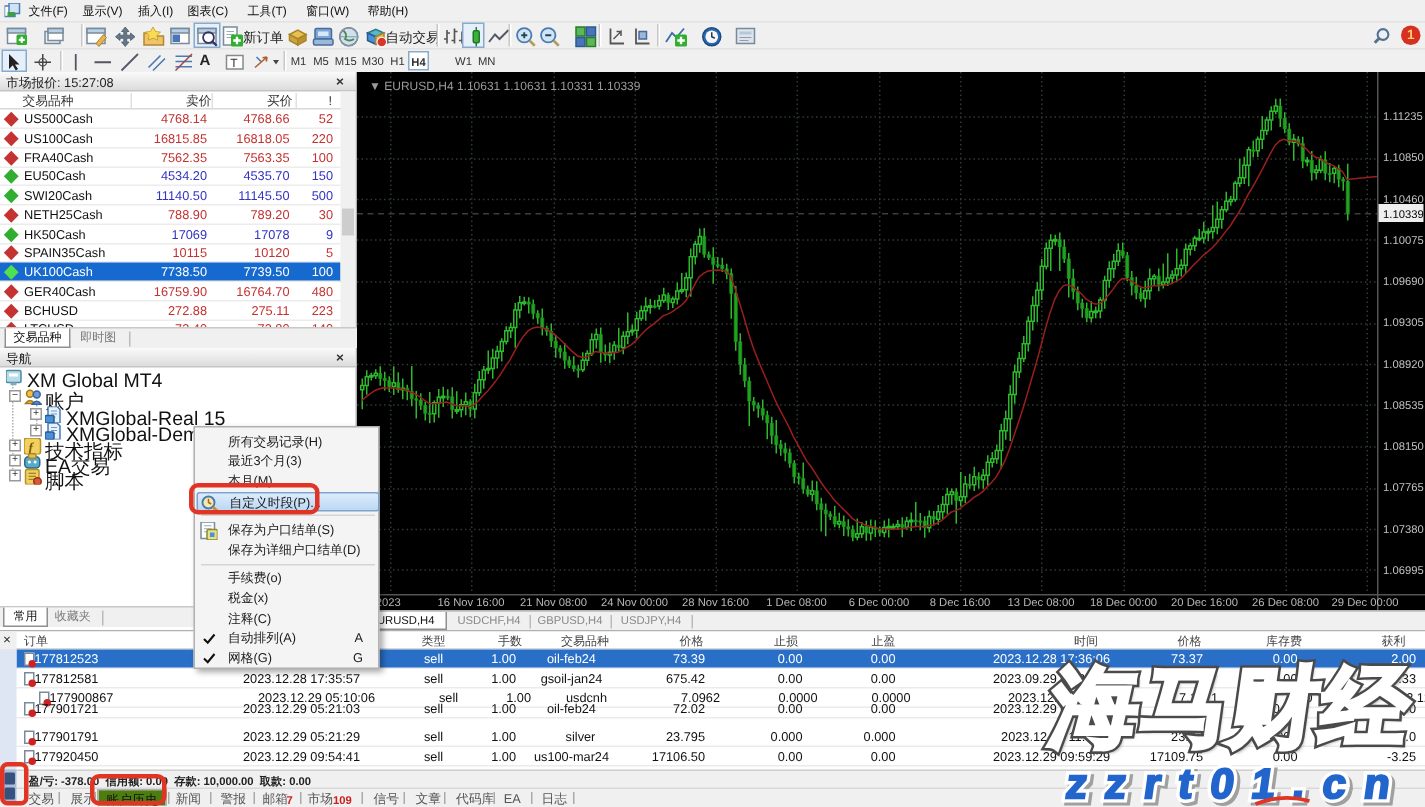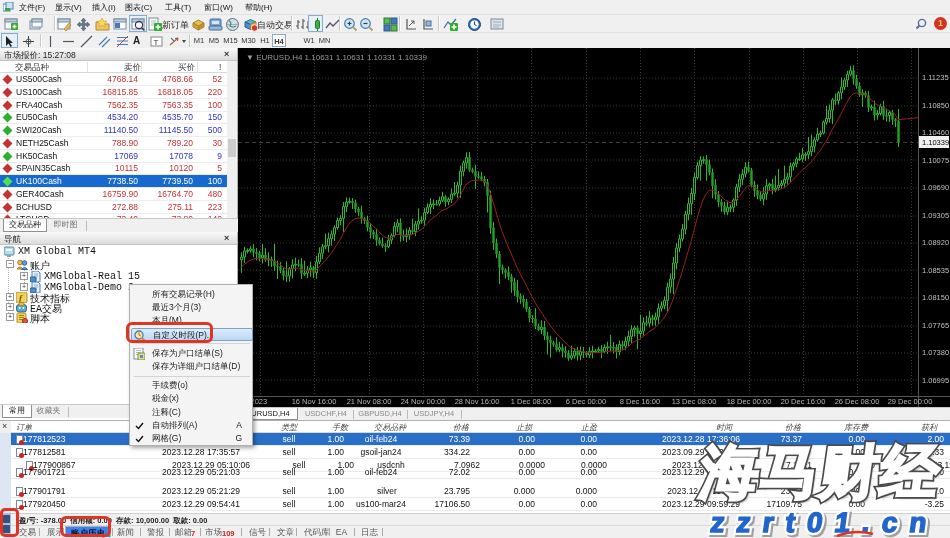--- a/index.html
+++ b/index.html
@@ -12,29 +12,29 @@
 .tb-ico { position:absolute; top:2px; width:15px; height:15px; }
 .tb2-ico { position:absolute; top:2px; width:13px; height:13px; }
 .caret { position:absolute; top:9px; width:0; height:0; border-left:2.5px solid transparent; border-right:2.5px solid transparent; border-top:3px solid #444; }
 .tf { position:absolute; top:1px; height:13px; line-height:13px; font-size:7.5px; color:#333; text-align:center; }
 .mwrow { position:absolute; left:0; width:227px; height:13px; line-height:13px; border-bottom:1px solid #ececec; }
 .mwrow .sym { position:absolute; left:16px; font-size:8.5px; }
 .mwrow .ic { position:absolute; left:4px; top:3px; width:7px; height:7px; transform:rotate(45deg); }
 .mwrow .v1 { position:absolute; left:60px; width:78px; font-size:8.5px; text-align:right; }
 .mwrow .v2 { position:absolute; left:117px; width:76px; font-size:8.5px; text-align:right; }
 .mwrow .v3 { position:absolute; left:180px; width:42px; font-size:8.5px; text-align:right; }
-.nav-item { position:absolute; font-size:10px; white-space:nowrap;font-family:Liberation Mono, monospace; }
+.nav-item { position:absolute; font-size:13px; white-space:nowrap; }
 .treeline { position:absolute; border-left:1px dotted #b0b0b0; width:0; }
 .pm { position:absolute; width:8px; height:8px; border:1px solid #999; background:#fff; font-size:7px; line-height:6px; text-align:center; color:#333; }
 .menu-item { position:absolute; left:1px; width:122px; height:13px; line-height:13px; font-size:8.5px; color:#1a1a1a; }
 .menu-item .txt { position:absolute; left:21px; }
 .menu-item .sc { position:absolute; right:11px; }
 .ord-row { position:absolute; left:11px; width:939px; height:13px; line-height:13px; font-size:8.5px; border-bottom:1px solid #ebebeb; }
 .ord-row div { position:absolute; top:0; height:13px; }
-.hd { color:#444; font-size:8px;font-style:italic; }
+.hd { color:#444; font-size:8px; }
 .tabbar-tab { position:absolute; top:0; height:100%; line-height:12px; font-size:8.5px; color:#555; }
 .redbox { position:absolute; border:3px solid #e03424; border-radius:6px; }
 .doc-ic { position:absolute; left:5px; top:2px; width:7px; height:9px; background:#fff; border:1px solid #8899aa; }
 .doc-ic:after { content:""; position:absolute; right:-2px; bottom:-2px; width:5px; height:5px; border-radius:50%; background:#cc2222; }
 </style>
 </head>
 <body>
 
 <div class="abs" style="left:0;top:0;width:950px;height:14px;background:#f0f0f0;">
   <svg class="abs" style="left:3px;top:2px" width="11" height="11" viewBox="0 0 11 11">
@@ -491,21 +491,21 @@
       <div style="left:802px;width:52px;text-align:right;">0.00</div>
       <div style="left:877px;width:56px;text-align:right;">2.00</div>
     </div>
     <div class="ord-row" style="top:25px;">
       <span class="doc-ic" style="border-color:#7a8a9a;"></span>
       <div style="left:12px;width:60px;text-align:left;">177812581</div>
       <div style="left:123px;width:106px;text-align:right;">2023.12.28 17:35:57</div>
       <div style="left:258px;width:40px;text-align:center;">sell</div>
       <div style="left:296px;width:37px;text-align:right;">1.00</div>
       <div style="left:324px;width:92px;text-align:center;">gsoil-jan24</div>
-      <div style="left:403px;width:56px;text-align:right;">334.22</div>
+      <div style="left:403px;width:56px;text-align:right;">675.42</div>
       <div style="left:472px;width:52px;text-align:right;">0.00</div>
       <div style="left:523px;width:63px;text-align:right;">0.00</div>
       <div style="left:633px;width:96px;text-align:right;">2023.09.29 03:31:21</div>
       <div style="left:741px;width:50px;text-align:right;">744.70</div>
       <div style="left:802px;width:52px;text-align:right;">0.00</div>
       <div style="left:877px;width:56px;text-align:right;">59.33</div>
     </div>
     <div class="ord-row" style="top:38px;margin-left:10px;">
       <span class="doc-ic" style="border-color:#7a8a9a;"></span>
       <div style="left:12px;width:60px;text-align:left;">177900867</div>
@@ -572,21 +572,21 @@
     </div>
   <div class="abs" style="left:0;top:12px;width:11px;height:80px;background:#dde6f2;"></div>
 
   <div class="abs" style="left:0;top:92px;width:950px;height:12px;background:#f0f0f0;border-top:1px solid #d0d0d0;">
     <span class="abs" style="left:19px;top:1.5px;font-size:7.5px;font-weight:bold;color:#222;white-space:nowrap;">盈/亏: -378.00&nbsp;&nbsp;信用额: 0.00&nbsp;&nbsp;存款: 10,000.00&nbsp;&nbsp;取款: 0.00</span>
   </div>
 
   <div class="abs" style="left:0;top:104px;width:950px;height:12px;background:#f0f0f0;border-top:1px solid #d8d8d8;">
 <div class="tabbar-tab" style="left:19px;width:15px;text-align:center;white-space:nowrap;">交易</div>
       <div class="tabbar-tab" style="left:47px;width:15px;text-align:center;white-space:nowrap;">展示</div>
-      <div class="tabbar-tab" style="left:65px;width:46px;background:#3b82f6;border:1px solid #b0b0b0;border-bottom:none;color:#111;font-weight:bold;text-align:center;">账户历史</div>
+      <div class="tabbar-tab" style="left:65px;width:46px;background:#4d7c0f;border:1px solid #b0b0b0;border-bottom:none;color:#111;font-weight:normal;text-align:center;">账户历史</div>
       <div class="tabbar-tab" style="left:117px;width:17px;text-align:center;white-space:nowrap;">新闻</div>
       <div class="tabbar-tab" style="left:147px;width:17px;text-align:center;white-space:nowrap;">警报</div>
       <div class="tabbar-tab" style="left:175px;width:15px;text-align:center;white-space:nowrap;">邮箱</div>
       <div class="tabbar-tab" style="left:205px;width:14px;text-align:center;white-space:nowrap;">市场</div>
       <div class="tabbar-tab" style="left:249px;width:12px;text-align:center;white-space:nowrap;">信号</div>
       <div class="tabbar-tab" style="left:277px;width:13px;text-align:center;white-space:nowrap;">文章</div>
       <div class="tabbar-tab" style="left:304px;width:20px;text-align:center;white-space:nowrap;">代码库</div>
       <div class="tabbar-tab" style="left:335px;width:13px;text-align:center;white-space:nowrap;">EA</div>
       <div class="tabbar-tab" style="left:361px;width:16px;text-align:center;white-space:nowrap;">日志</div>
       <i class="abs" style="left:39px;top:2px;width:1px;height:8px;background:#aaa;"></i>

